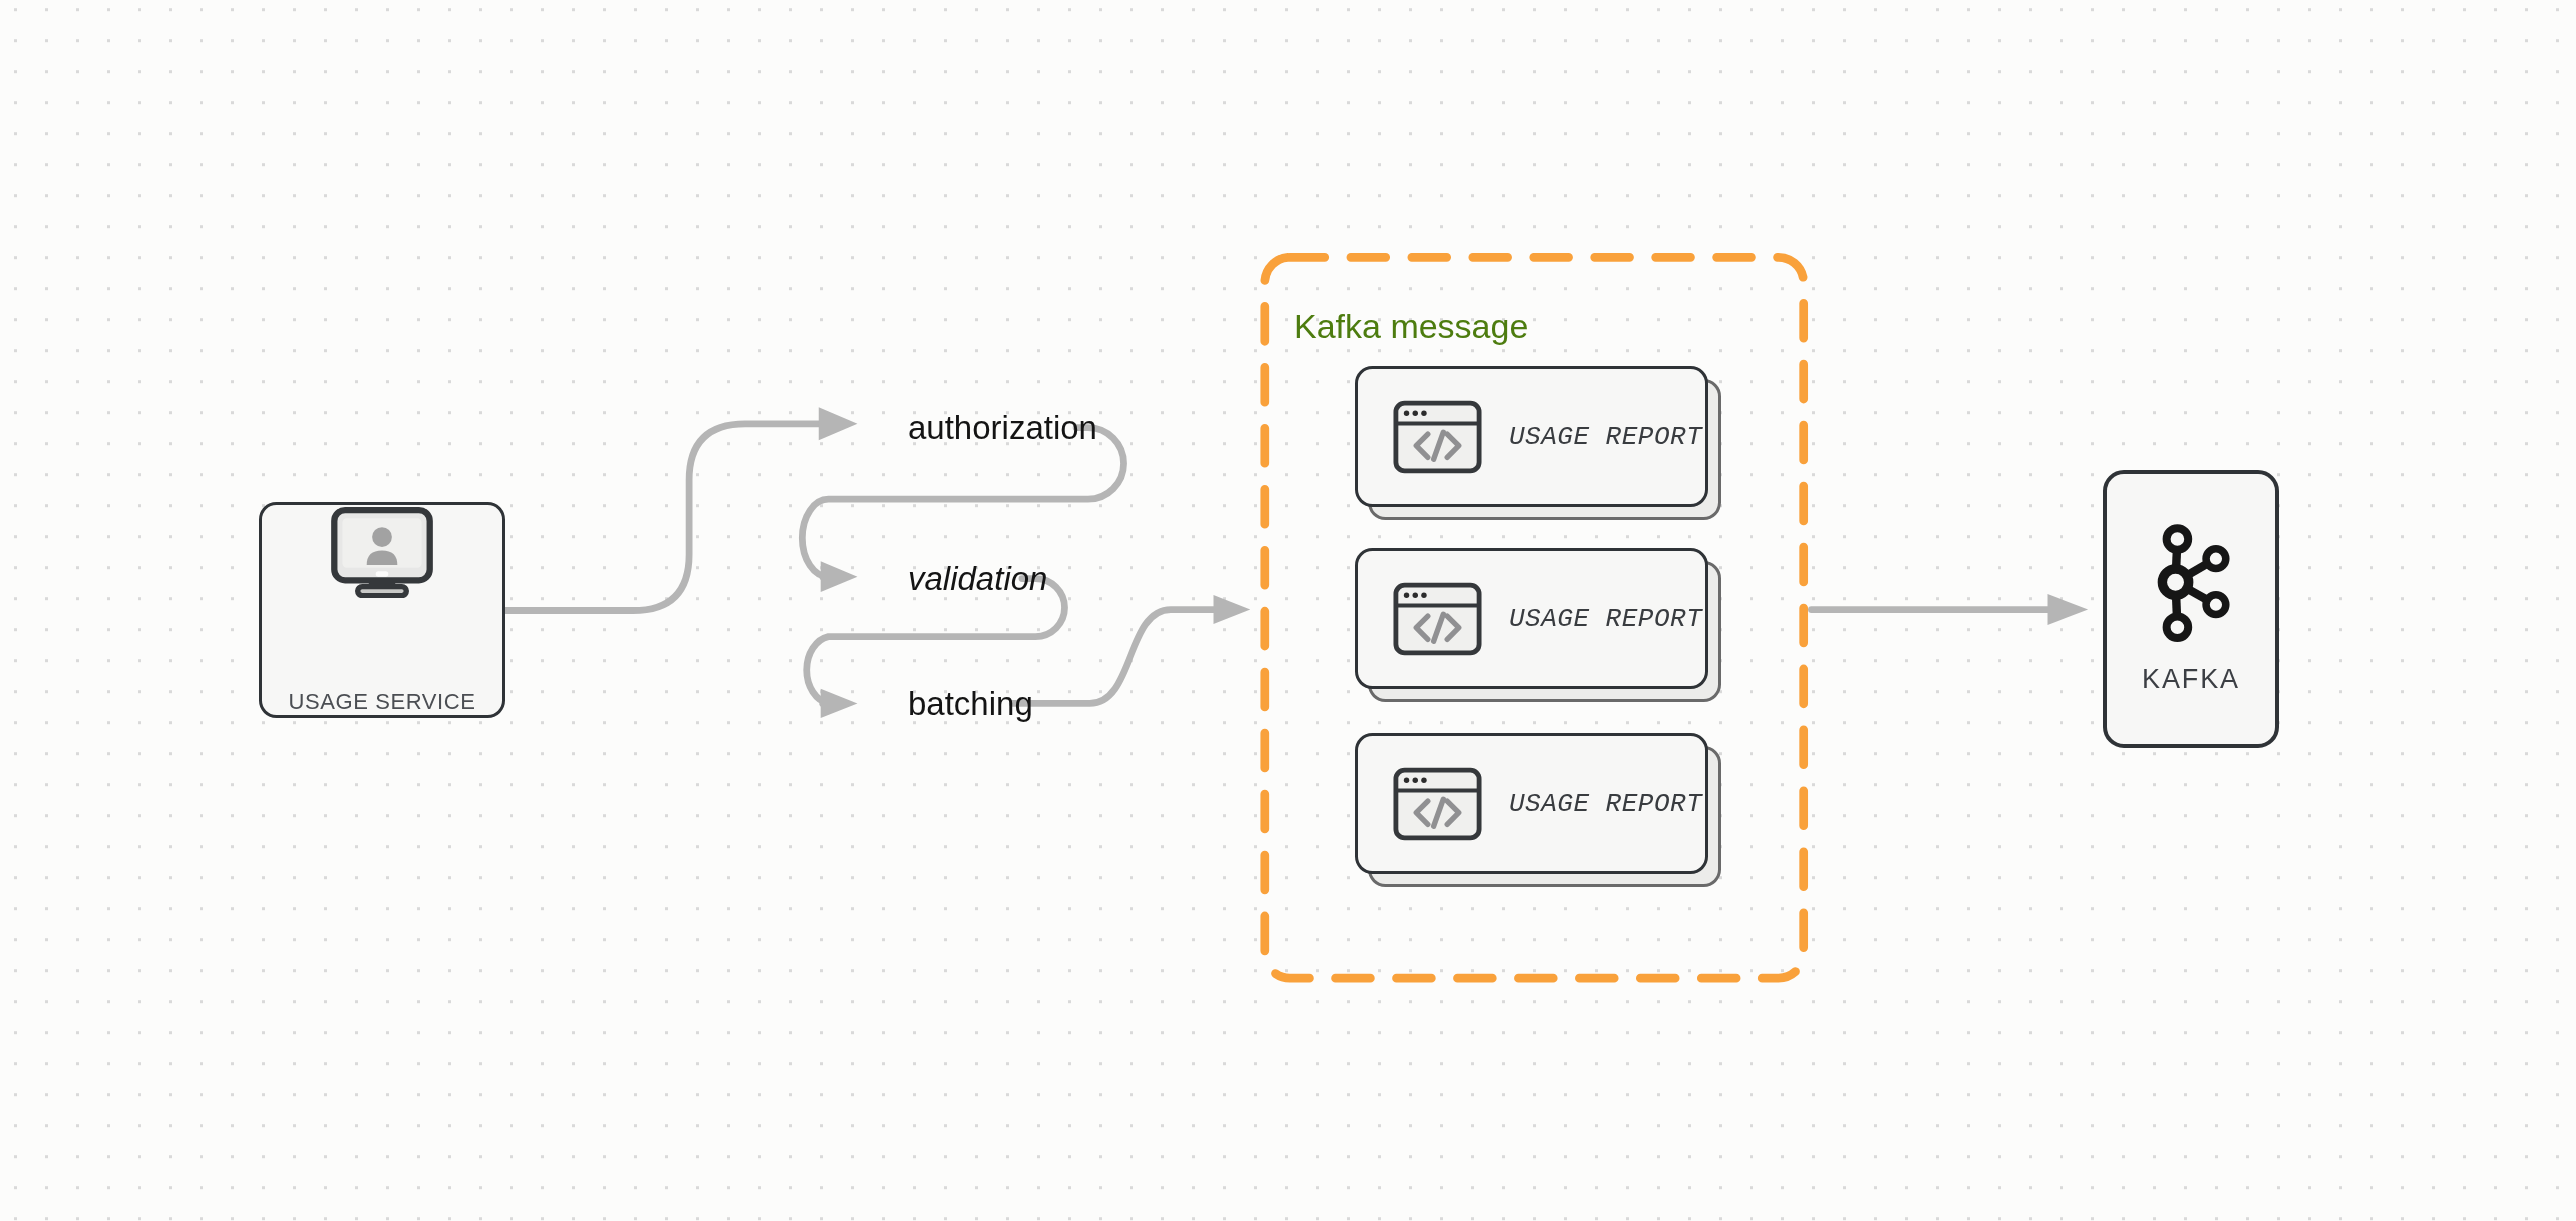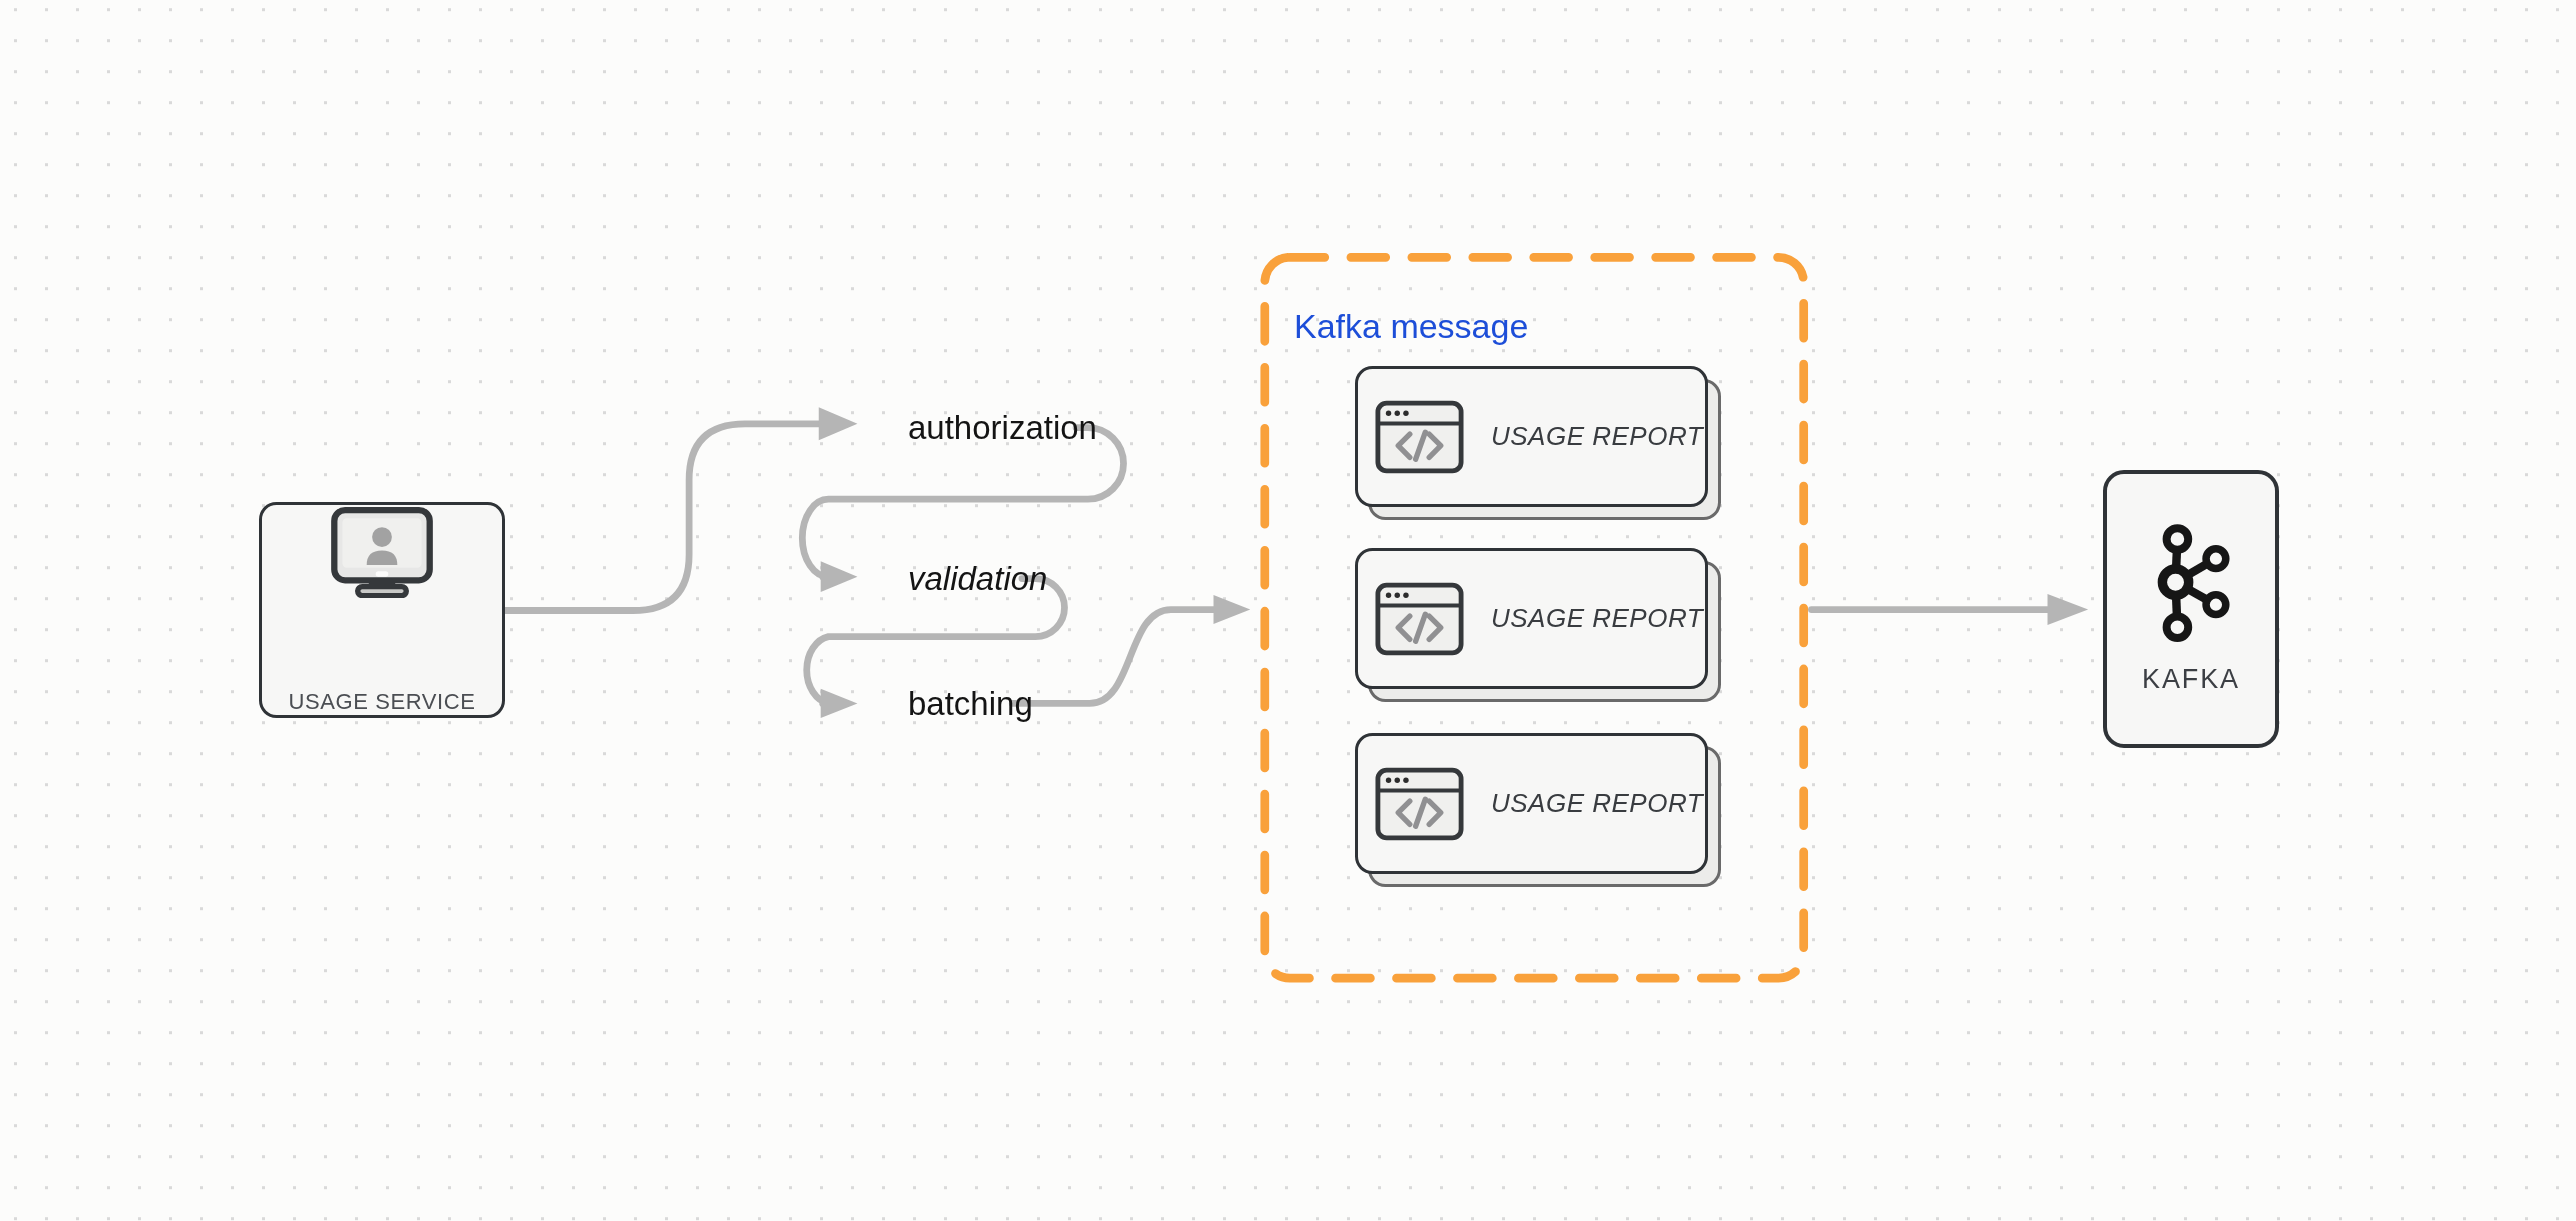--- a/index.html
+++ b/index.html
@@ -33,33 +33,33 @@
     position:absolute;transform:translateY(-50%);
     font-size:33px;font-weight:500;color:#141414;white-space:nowrap;margin-left:44px;
   }
   #step-authorization{left:864px;top:428px;}
   #step-validation{left:864px;top:579px;font-style:italic;}
   #step-batching{left:864px;top:704px;}
 
   
   #kafka-message-title{
     position:absolute;left:1294px;top:326px;transform:translateY(-50%);
-    font-size:34px;font-weight:500;color:#1d4ed8;white-space:nowrap;text-align:right;
+    font-size:34px;font-weight:500;color:#4d7c0f;white-space:nowrap;text-align:right;
   }
   .report-card{
     position:absolute;left:1355px;width:353px;height:141px;
   }
   .report-card .card-shadow{
     position:absolute;left:12.6px;top:12.6px;right:-12.6px;bottom:-12.6px;
     background:#ececea;border:3.9px solid #6a6a6a;border-radius:17.4px;box-sizing:border-box;
   }
   .report-card .card-front{
     position:absolute;inset:0;
     background:#f7f7f6;border:3.9px solid #2f3337;border-radius:17.4px;box-sizing:border-box;
-    display:flex;align-items:center;padding-left:17px;gap:27px;
+    display:flex;align-items:center;padding-left:35px;gap:27px;font-family:Liberation Mono, monospace;
   }
   #report-card-1{top:366px;}
   #report-card-2{top:548px;}
   #report-card-3{top:733px;}
   .card-label{
     font-size:26px;font-style:italic;font-weight:500;color:#393c40;
     letter-spacing:0.5px;white-space:nowrap;
   }
 </style>
 </head>

